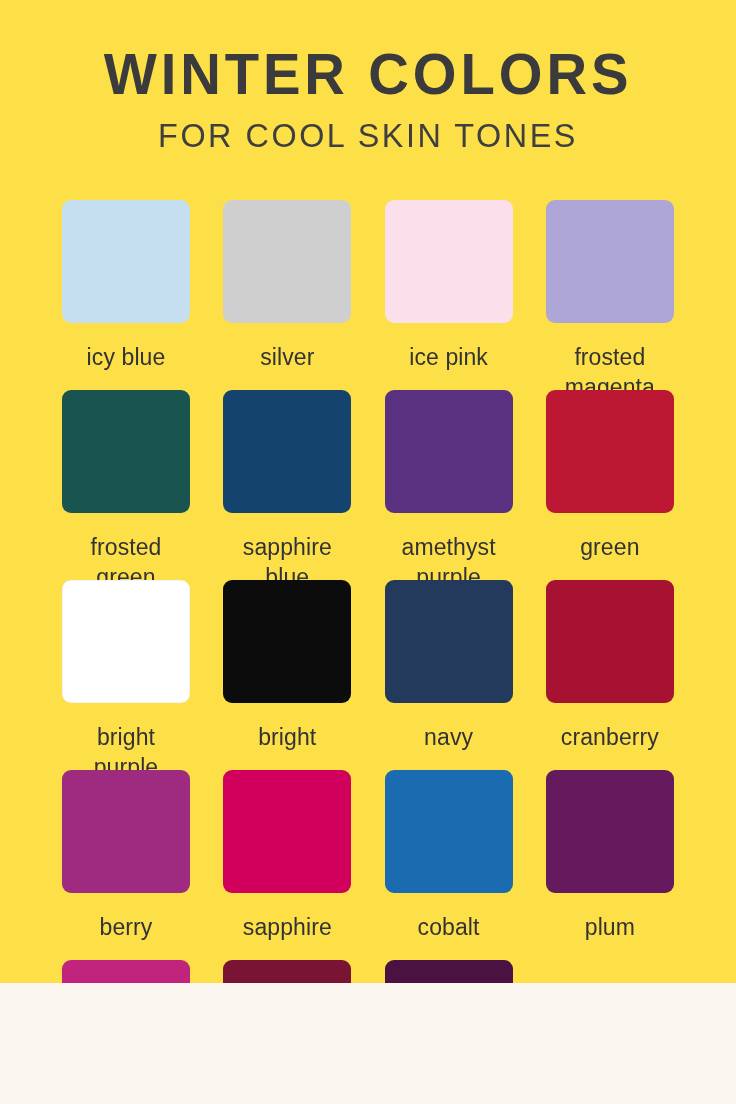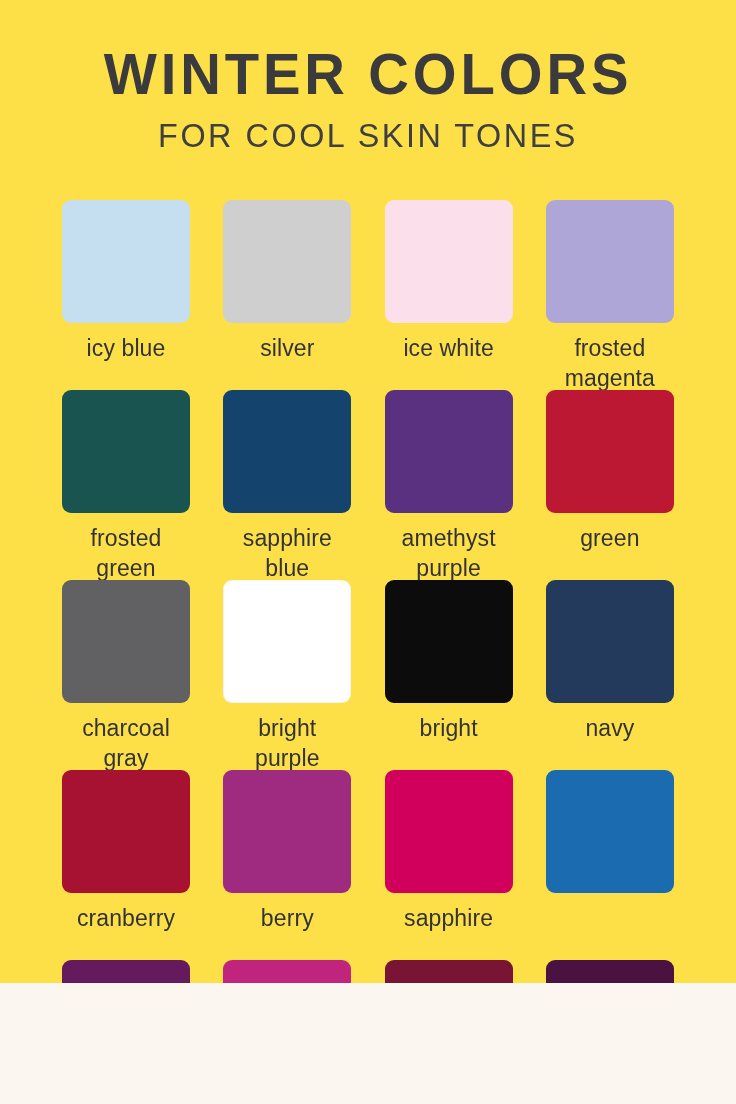--- a/index.html
+++ b/index.html
@@ -72,21 +72,21 @@
   .chip {
     width: 128px;
     height: 123px;
     border-radius: 9px;
     box-sizing: border-box;
   }
   .chip.has-edge {
     box-shadow: inset 0 0 0 1px rgba(0,0,0,0.045);
   }
   .chip-label {
-    margin-top: 10px;
+    margin-top: 19px;
     font-size: 23px;
     font-weight: 400;
     line-height: 1.32;
     color: #333335;
     text-align: center;
     letter-spacing: 0.1px;
     word-break: keep-all;
   }
 </style>
 </head>
@@ -103,45 +103,41 @@
       <div class="cell">
         <div class="chip" style="background: rgb(197, 223, 241);"></div>
         <div class="chip-label">icy blue</div>
       </div>
       <div class="cell">
         <div class="chip" style="background: rgb(207, 207, 208);"></div>
         <div class="chip-label">silver</div>
       </div>
       <div class="cell">
         <div class="chip" style="background: rgb(251, 223, 234);"></div>
-        <div class="chip-label">ice white</div>
+        <div class="chip-label">ice pink</div>
       </div>
       <div class="cell">
         <div class="chip" style="background: rgb(173, 166, 214);"></div>
         <div class="chip-label">frosted magenta</div>
       </div>
       <div class="cell">
         <div class="chip" style="background: rgb(26, 84, 80);"></div>
         <div class="chip-label">frosted green</div>
       </div>
       <div class="cell">
         <div class="chip" style="background: rgb(20, 68, 110);"></div>
         <div class="chip-label">sapphire blue</div>
       </div>
       <div class="cell">
         <div class="chip" style="background: rgb(90, 49, 128);"></div>
         <div class="chip-label">amethyst purple</div>
       </div>
       <div class="cell">
         <div class="chip" style="background: rgb(188, 23, 51);"></div>
         <div class="chip-label">green</div>
-      </div>
-      <div class="cell">
-        <div class="chip" style="background: rgb(97, 97, 99);"></div>
-        <div class="chip-label">charcoal gray</div>
       </div>
       <div class="cell">
         <div class="chip has-edge" style="background: rgb(255, 255, 255);"></div>
         <div class="chip-label">bright purple</div>
       </div>
       <div class="cell">
         <div class="chip" style="background: rgb(12, 12, 13);"></div>
         <div class="chip-label">bright</div>
       </div>
       <div class="cell">
@@ -155,20 +151,21 @@
       <div class="cell">
         <div class="chip" style="background: rgb(158, 43, 128);"></div>
         <div class="chip-label">berry</div>
       </div>
       <div class="cell">
         <div class="chip" style="background: rgb(209, 0, 92);"></div>
         <div class="chip-label">sapphire</div>
       </div>
       <div class="cell">
         <div class="chip" style="background: rgb(27, 107, 176);"></div>
+        <div class="chip-label">cobalt</div>
       </div>
       <div class="cell">
         <div class="chip" style="background: rgb(100, 26, 92);"></div>
         <div class="chip-label">plum</div>
       </div>
       <div class="cell">
         <div class="chip" style="background: rgb(192, 36, 124);"></div>
         <div class="chip-label">magenta</div>
       </div>
       <div class="cell">

